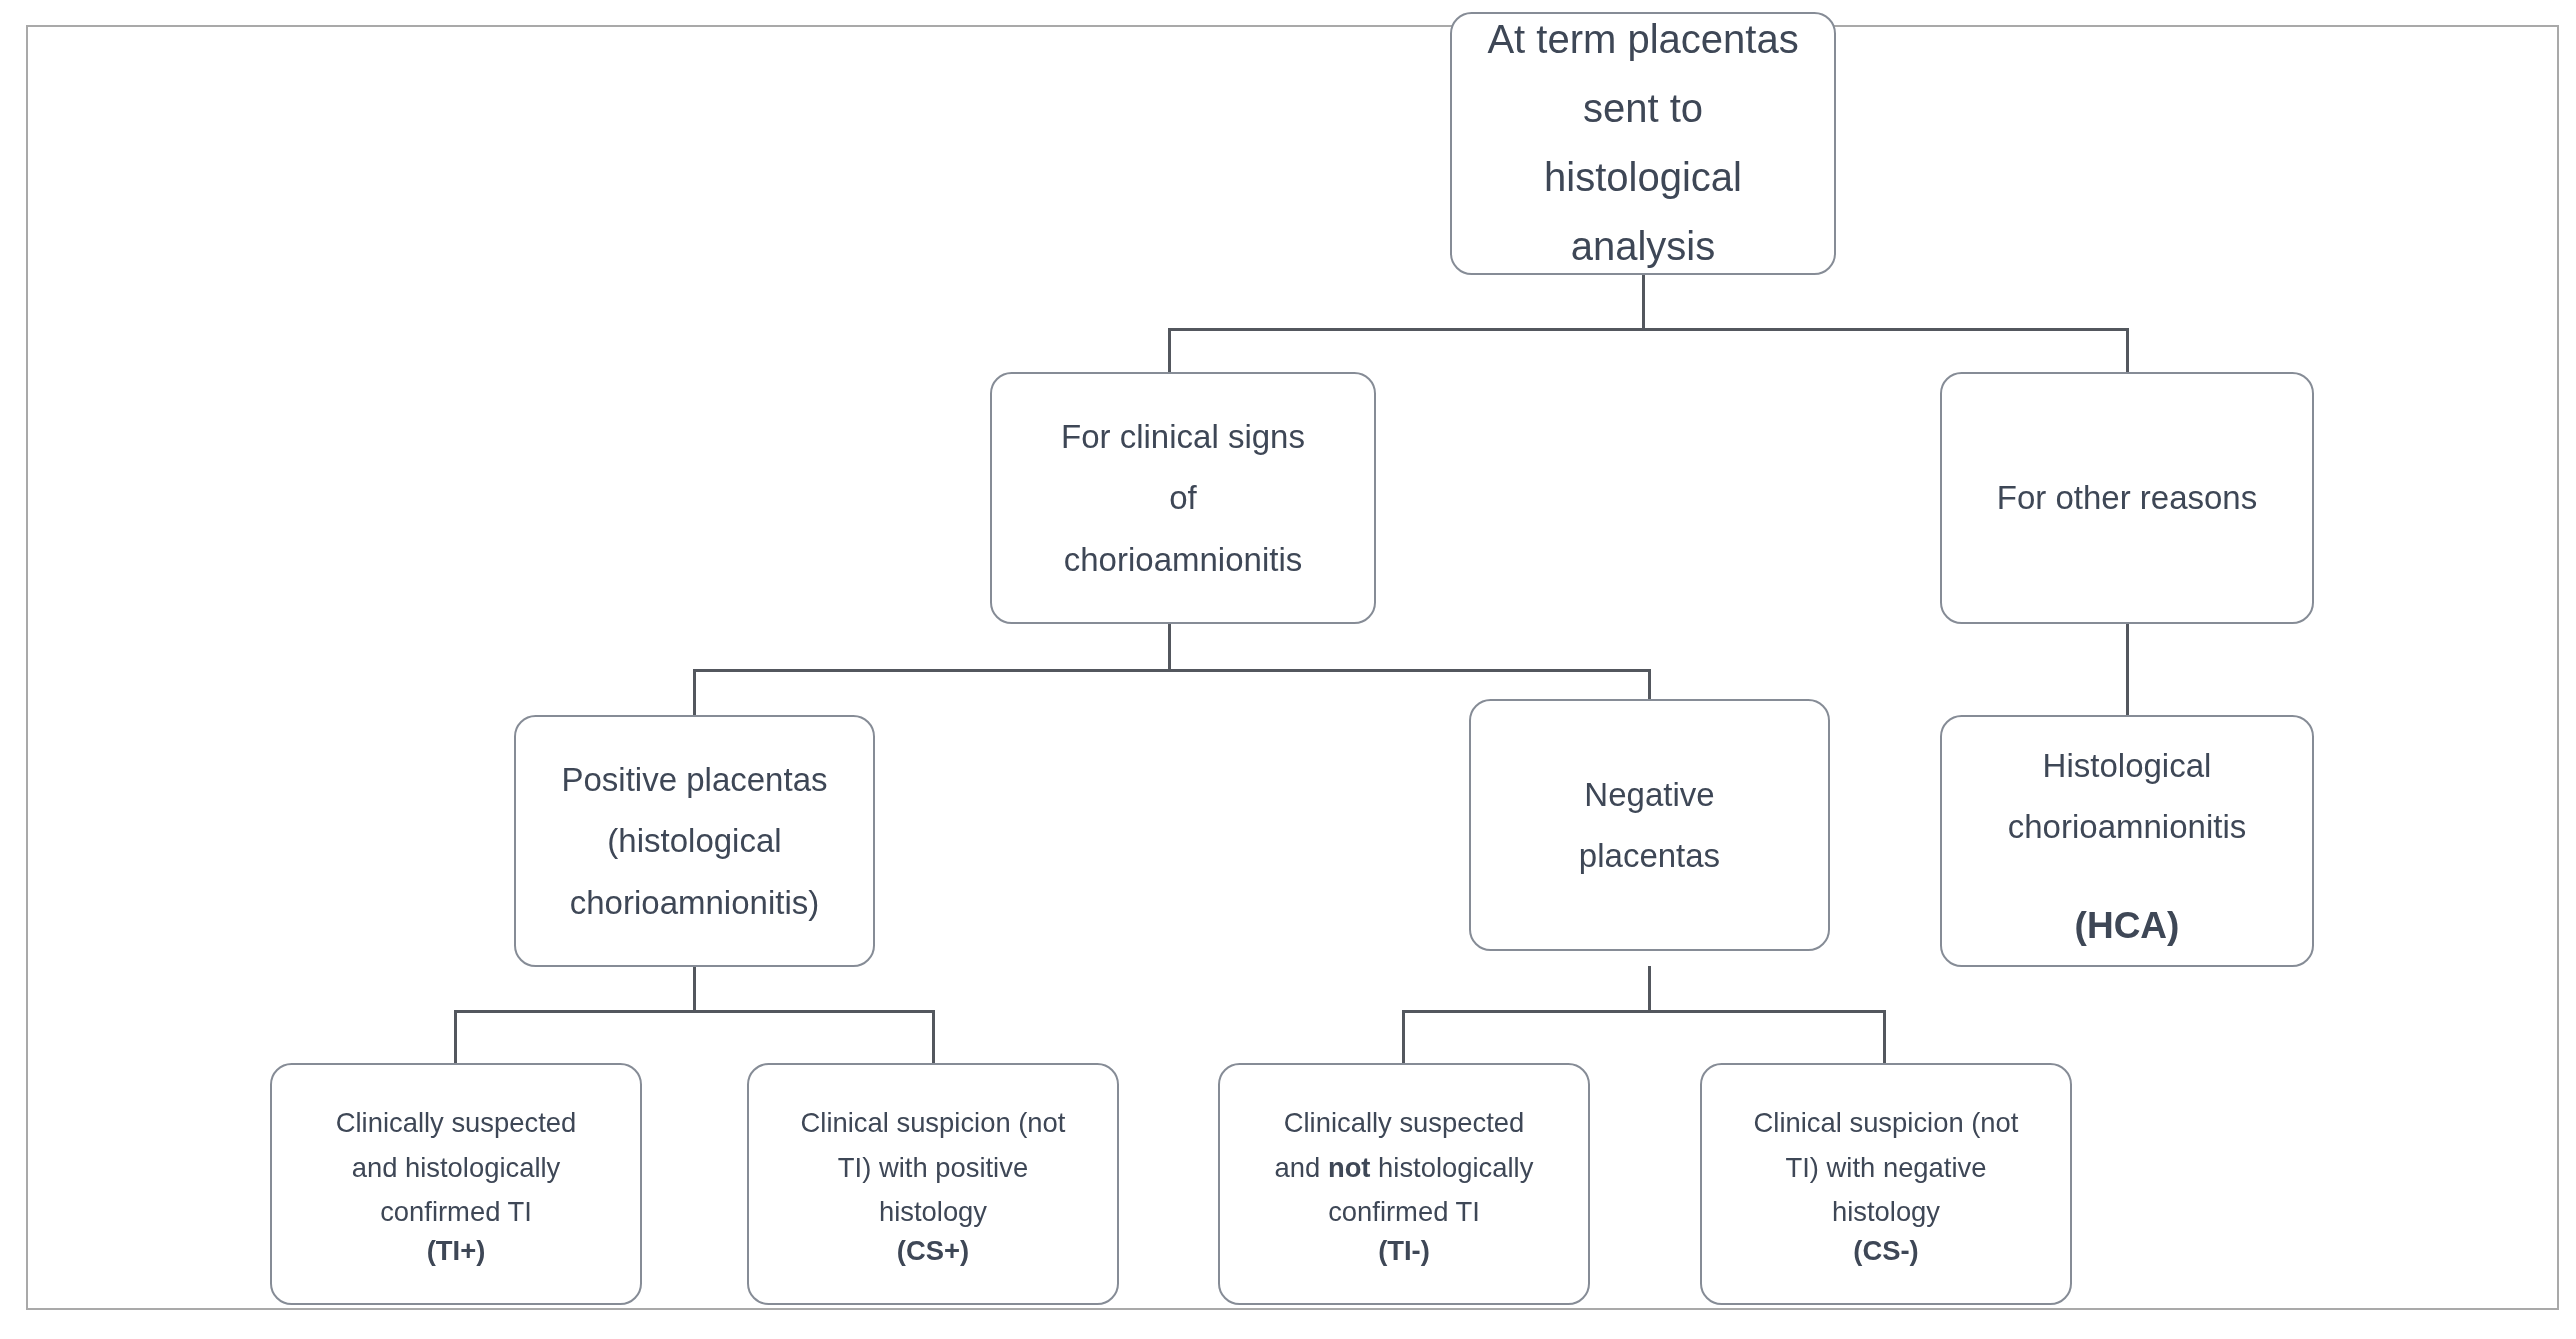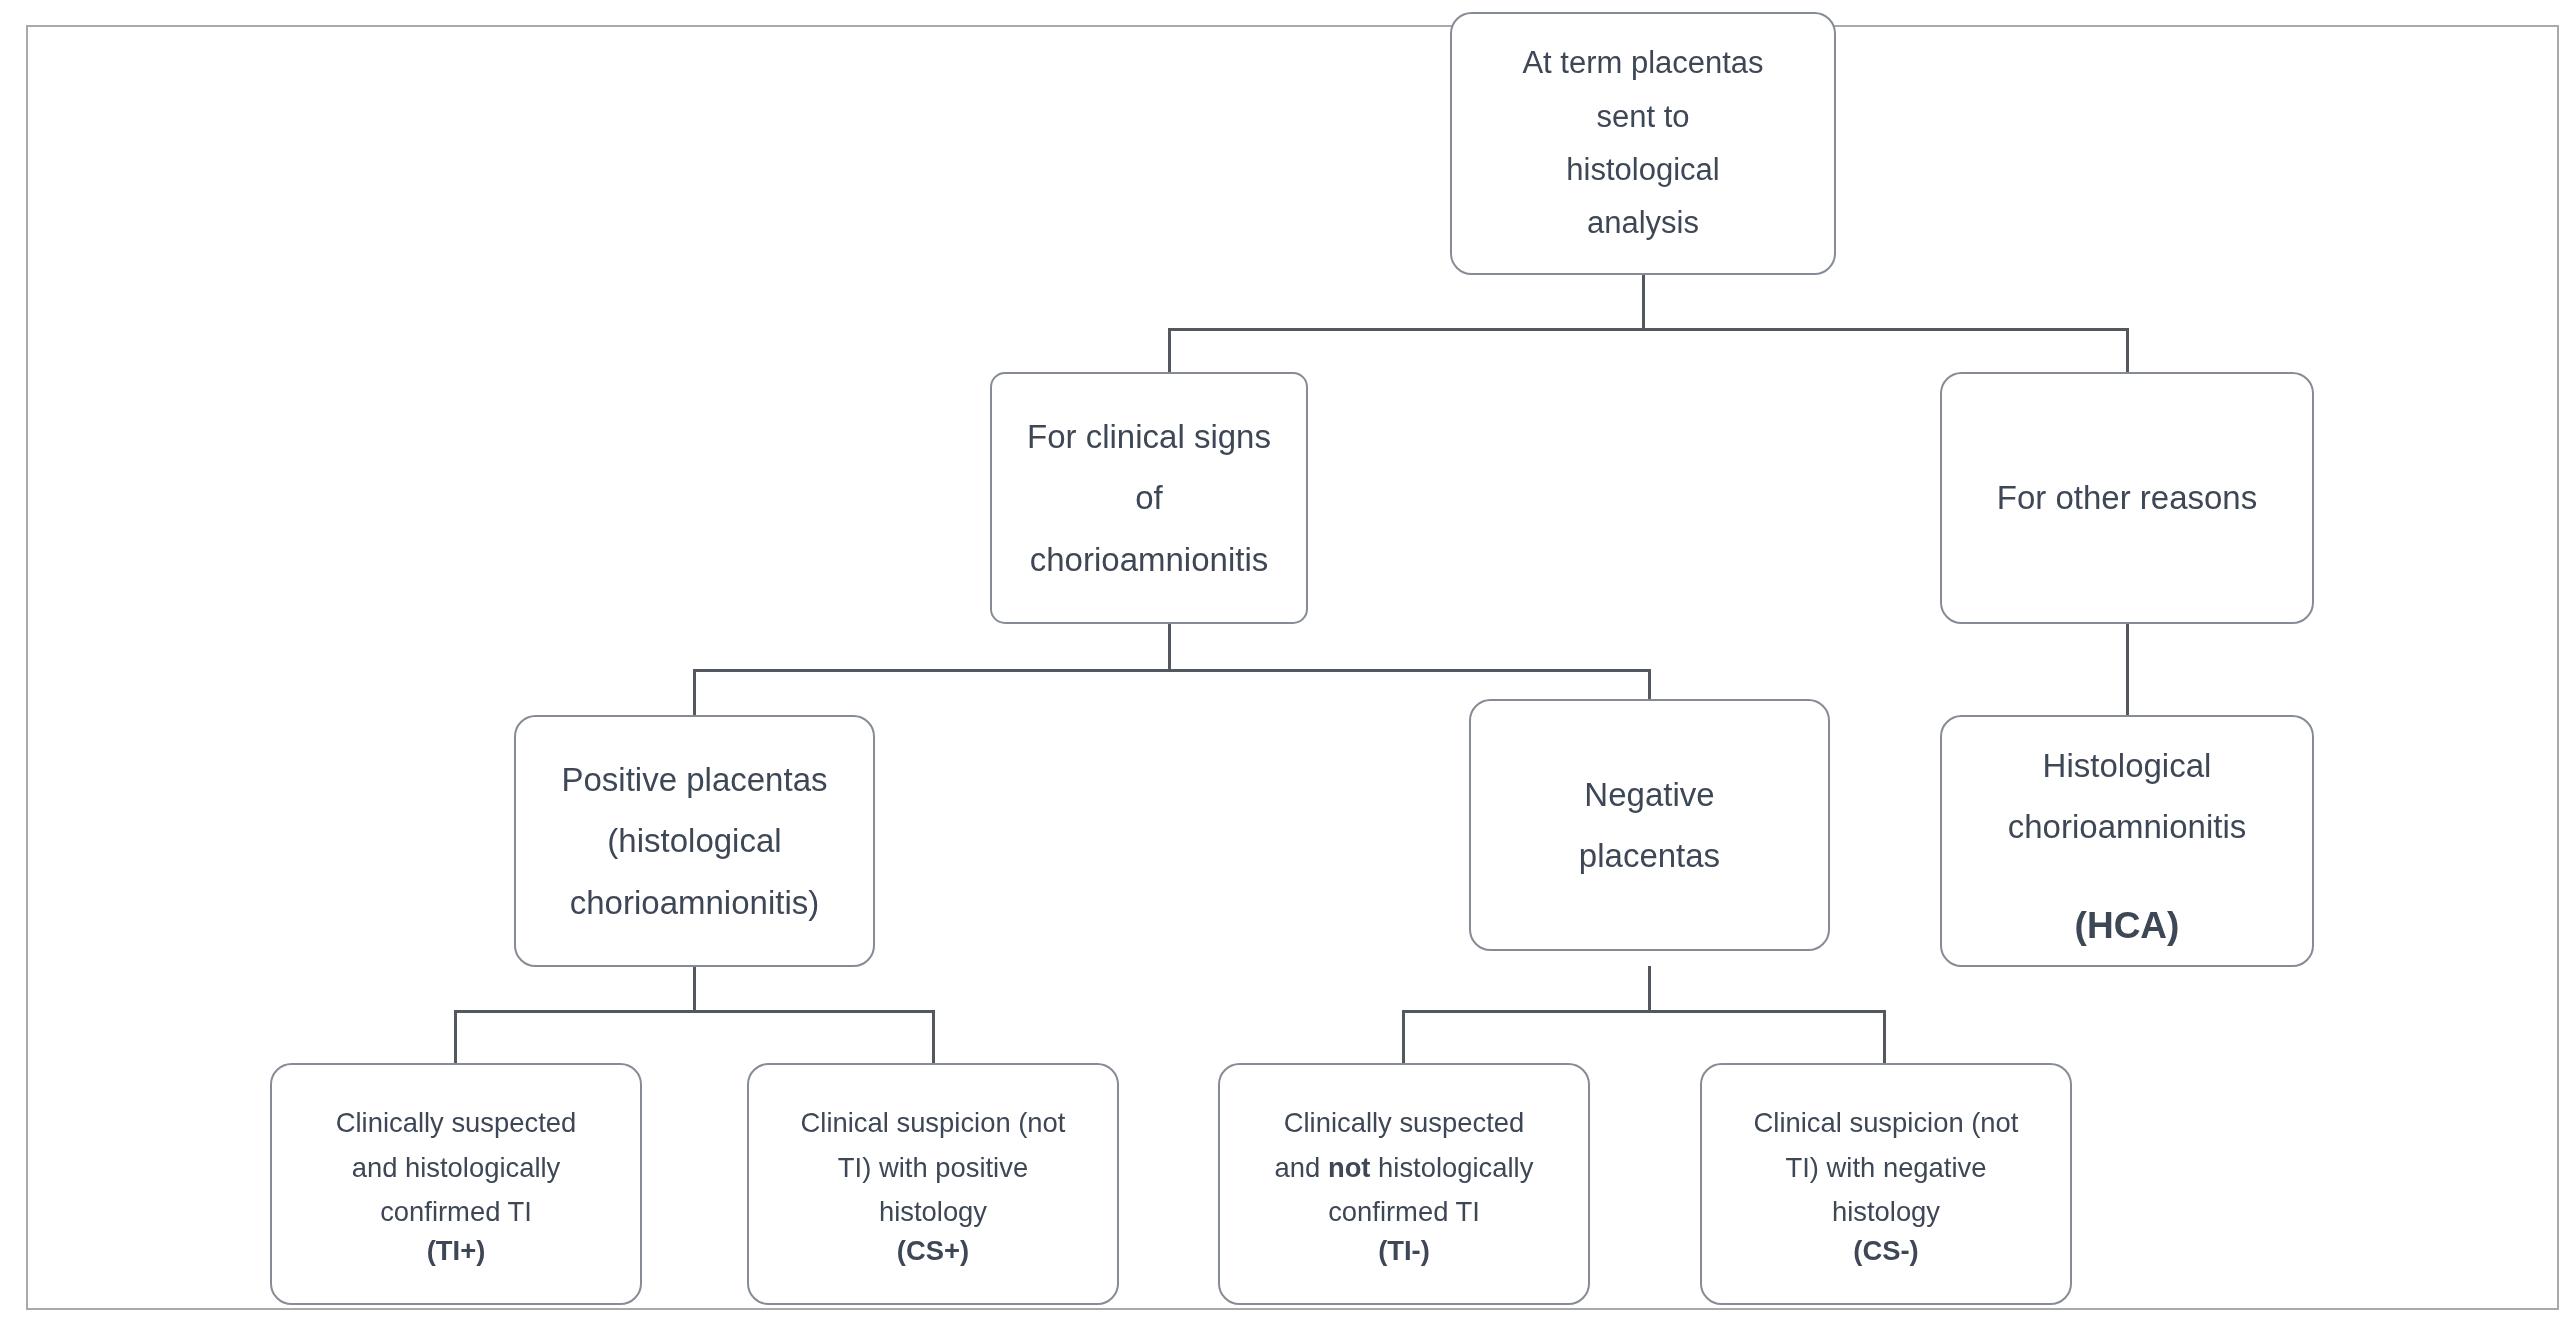--- a/index.html
+++ b/index.html
@@ -38,21 +38,21 @@
     flex-direction: column;
     align-items: center;
     justify-content: center;
     text-align: center;
     padding: 4.3px 10px;
   }
   .node-text {
     white-space: pre-line;
     line-height: 1.8;
   }
-  .lvl1 .node-text { font-size: 31px; line-height: 1.72; }
+  .lvl1 .node-text { font-size: 40px; line-height: 1.72; }
   .lvl2 .node-text, .lvl3 .node-text { font-size: 33px; line-height: 1.85; }
   .leaf .node-text { font-size: 27.4px; line-height: 1.62; }
   .node-acronym {
     font-weight: bold;
     white-space: pre-line;
   }
   .lvl3 .node-acronym { font-size: 37px; margin-top: 48px; }
   .leaf .node-acronym { font-size: 27.4px; }
   .bold-inline { font-weight: bold; }
 </style>
@@ -83,21 +83,21 @@
 <div class="line" style="left:1402px; top:1010px; width:2.9px; height:55px;"></div>
 <div class="line" style="left:1883px; top:1010px; width:2.9px; height:55px;"></div>
 
 <div class="node lvl1" style="left:1450px; top:11.5px; width:386px; height:263px;">
   <div class="node-text">At term placentas
 sent to
 histological
 analysis</div>
 </div>
 
-<div class="node lvl2" style="left:990px; top:372px; width:318px; height:252px;border-radius:15px;">
+<div class="node lvl2" style="left:990px; top:372px; width:386px; height:252px;">
   <div class="node-text">For clinical signs
 of
 chorioamnionitis</div>
 </div>
 
 <div class="node lvl2" style="left:1940px; top:372px; width:374px; height:252px;">
   <div class="node-text">For other reasons</div>
 </div>
 
 <div class="node lvl3" style="left:514px; top:715px; width:361px; height:252px;text-align:center;">

